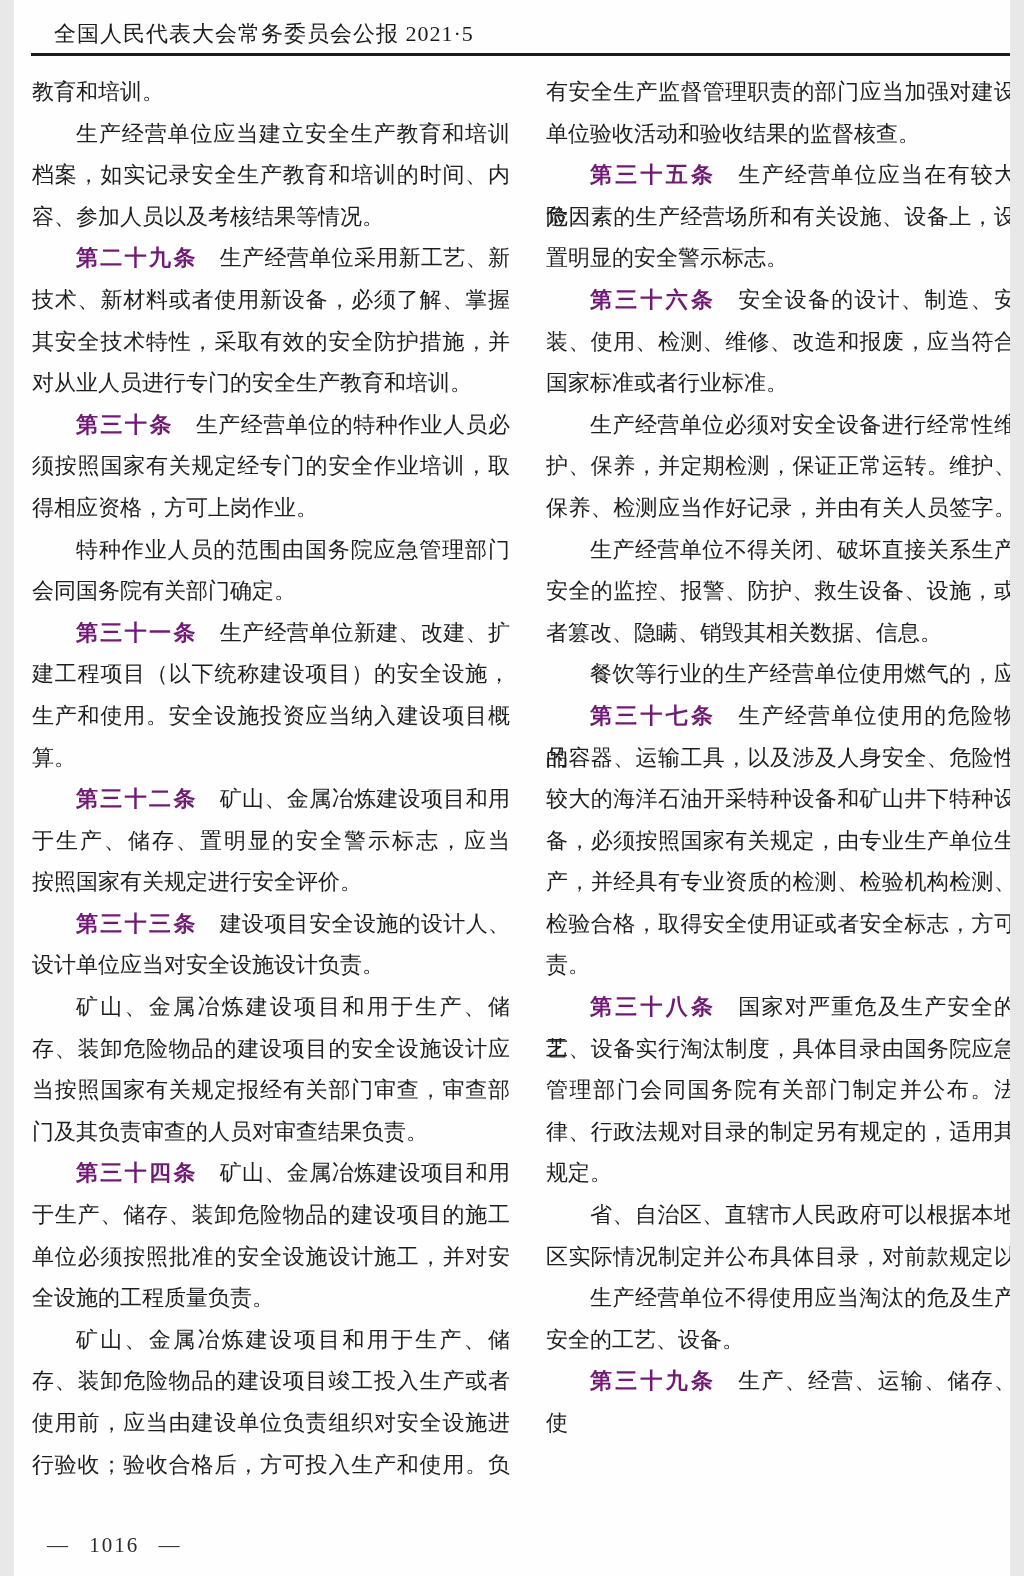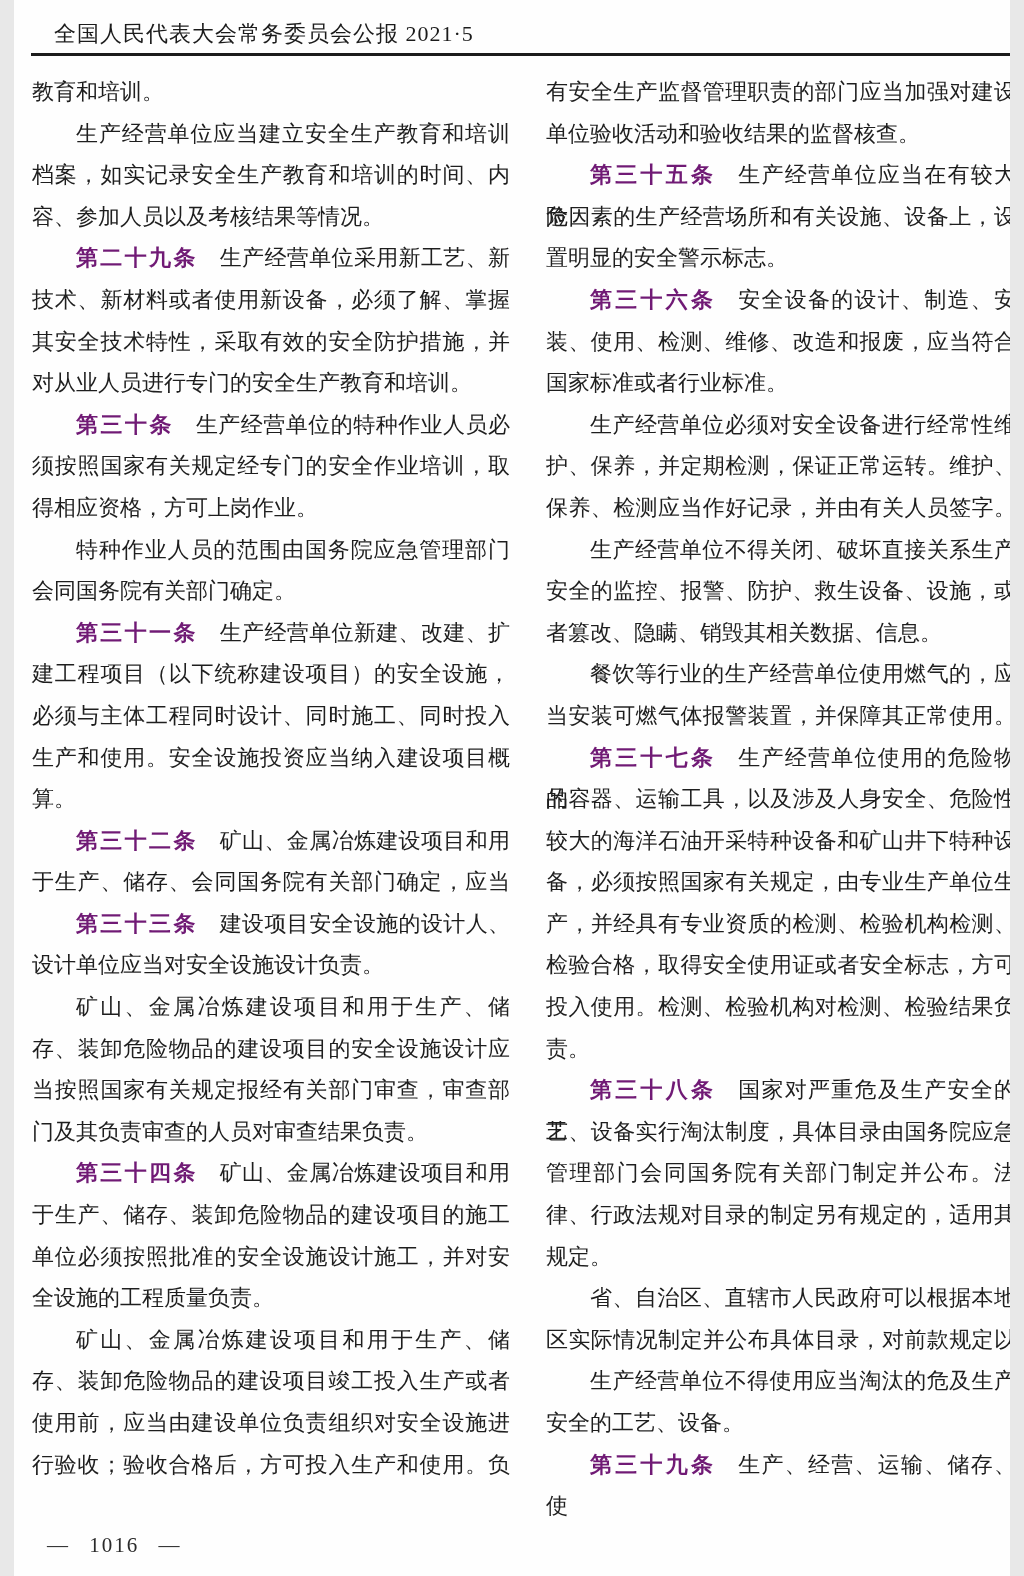--- a/index.html
+++ b/index.html
@@ -95,25 +95,25 @@
         <div class="line fill">技术、新材料或者使用新设备，必须了解、掌握</div>
         <div class="line fill">其安全技术特性，采取有效的安全防护措施，并</div>
         <div class="line">对从业人员进行专门的安全生产教育和培训。</div>
         <div class="line indent fill"><span class="article-num">第三十条</span>生产经营单位的特种作业人员必</div>
         <div class="line fill">须按照国家有关规定经专门的安全作业培训，取</div>
         <div class="line">得相应资格，方可上岗作业。</div>
         <div class="line indent fill">特种作业人员的范围由国务院应急管理部门</div>
         <div class="line">会同国务院有关部门确定。</div>
         <div class="line indent fill"><span class="article-num">第三十一条</span>生产经营单位新建、改建、扩</div>
         <div class="line fill">建工程项目（以下统称建设项目）的安全设施，</div>
-        <div class="line fill">必须与主体工程同时设计、同时施工、同时投入</div>
         <div class="line fill">生产和使用。安全设施投资应当纳入建设项目概</div>
         <div class="line">算。</div>
         <div class="line indent fill"><span class="article-num">第三十二条</span>矿山、金属冶炼建设项目和用</div>
-        <div class="line fill">于生产、储存、会同国务院有关部门确定，应当</div>
+        <div class="line fill">于生产、储存、置明显的安全警示标志，应当</div>
+        <div class="line">按照国家有关规定进行安全评价。</div>
         <div class="line indent fill"><span class="article-num">第三十三条</span>建设项目安全设施的设计人、</div>
         <div class="line">设计单位应当对安全设施设计负责。</div>
         <div class="line indent fill">矿山、金属冶炼建设项目和用于生产、储</div>
         <div class="line fill">存、装卸危险物品的建设项目的安全设施设计应</div>
         <div class="line fill">当按照国家有关规定报经有关部门审查，审查部</div>
         <div class="line">门及其负责审查的人员对审查结果负责。</div>
         <div class="line indent fill"><span class="article-num">第三十四条</span>矿山、金属冶炼建设项目和用</div>
         <div class="line fill">于生产、储存、装卸危险物品的建设项目的施工</div>
         <div class="line fill">单位必须按照批准的安全设施设计施工，并对安</div>
         <div class="line">全设施的工程质量负责。</div>
@@ -131,28 +131,26 @@
         <div class="line indent fill"><span class="article-num">第三十六条</span>安全设备的设计、制造、安</div>
         <div class="line fill">装、使用、检测、维修、改造和报废，应当符合</div>
         <div class="line">国家标准或者行业标准。</div>
         <div class="line indent fill">生产经营单位必须对安全设备进行经常性维</div>
         <div class="line fill">护、保养，并定期检测，保证正常运转。维护、</div>
         <div class="line fill">保养、检测应当作好记录，并由有关人员签字。</div>
         <div class="line indent fill">生产经营单位不得关闭、破坏直接关系生产</div>
         <div class="line fill">安全的监控、报警、防护、救生设备、设施，或</div>
         <div class="line">者篡改、隐瞒、销毁其相关数据、信息。</div>
         <div class="line indent fill">餐饮等行业的生产经营单位使用燃气的，应</div>
-        <div class="line fill">当安装可燃气体报警装置，并保障其正常使用。</div>
         <div class="line indent fill"><span class="article-num">第三十七条</span>生产经营单位使用的危险物品</div>
         <div class="line fill">的容器、运输工具，以及涉及人身安全、危险性</div>
         <div class="line fill">较大的海洋石油开采特种设备和矿山井下特种设</div>
         <div class="line fill">备，必须按照国家有关规定，由专业生产单位生</div>
         <div class="line fill">产，并经具有专业资质的检测、检验机构检测、</div>
         <div class="line fill">检验合格，取得安全使用证或者安全标志，方可</div>
-        <div class="line fill">投入使用。检测、检验机构对检测、检验结果负</div>
         <div class="line">责。</div>
         <div class="line indent fill"><span class="article-num">第三十八条</span>国家对严重危及生产安全的工</div>
         <div class="line fill">艺、设备实行淘汰制度，具体目录由国务院应急</div>
         <div class="line fill">管理部门会同国务院有关部门制定并公布。法</div>
         <div class="line fill">律、行政法规对目录的制定另有规定的，适用其</div>
         <div class="line">规定。</div>
         <div class="line indent fill">省、自治区、直辖市人民政府可以根据本地</div>
         <div class="line fill">区实际情况制定并公布具体目录，对前款规定以</div>
         <div class="line indent fill">生产经营单位不得使用应当淘汰的危及生产</div>
         <div class="line">安全的工艺、设备。</div>

